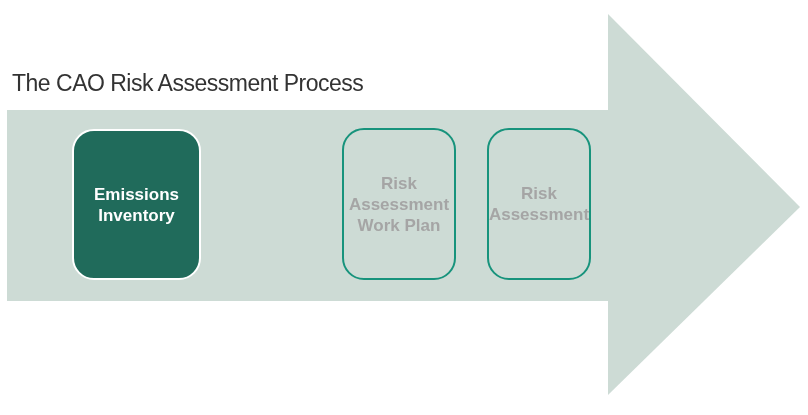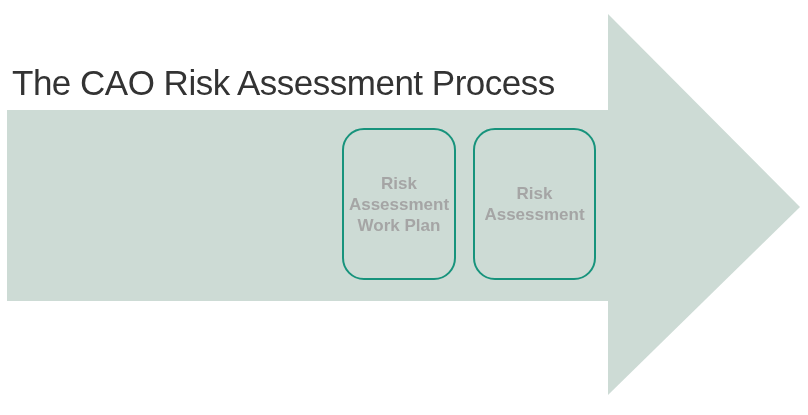--- a/index.html
+++ b/index.html
@@ -36,21 +36,21 @@
     width: 0;
     height: 0;
     border-top: 193px solid transparent;
     border-bottom: 188px solid transparent;
     border-left: 192px solid var(--arrow);
   }
   .slide-title {
     position: absolute;
     left: 12px;
     top: 62px;
-    font-size: 35px;
+    font-size: 23px;
     line-height: 42px;
     font-weight: 400;
     letter-spacing: -0.5px;
     color: var(--title-text);
     white-space: nowrap;
   }
   .step {
     position: absolute;
     top: 128px;
     height: 152px;
@@ -72,32 +72,35 @@
   .step.active {
     top: 129px;
     height: 151px;
     background: var(--active-fill);
     border: 2.5px solid #FFFFFF;
     color: var(--active-text);
   }
   .step-1 { left: 72px;  width: 129px; }
   .step-2 { left: 207px; width: 130px; }
   .step-3 { left: 342px; width: 114px; }
-  .step-4 { left: 473px; width: 123px; }
+  .step-4 { left: 487px; width: 104px; }
 </style>
 </head>
 <body>
 
 <div class="slide">
 
   <div class="arrow-body"></div>
   <div class="arrow-head"></div>
 
   <h1 class="slide-title">The CAO Risk Assessment Process</h1>
 
+  <div class="step active step-1">
+    <span>Emissions Inventory</span>
+  </div>
 
 
   <div class="step inactive step-3">
     <span>Risk Assessment Work Plan</span>
   </div>
 
   <div class="step inactive step-4">
     <span>Risk Assessment</span>
   </div>
 

